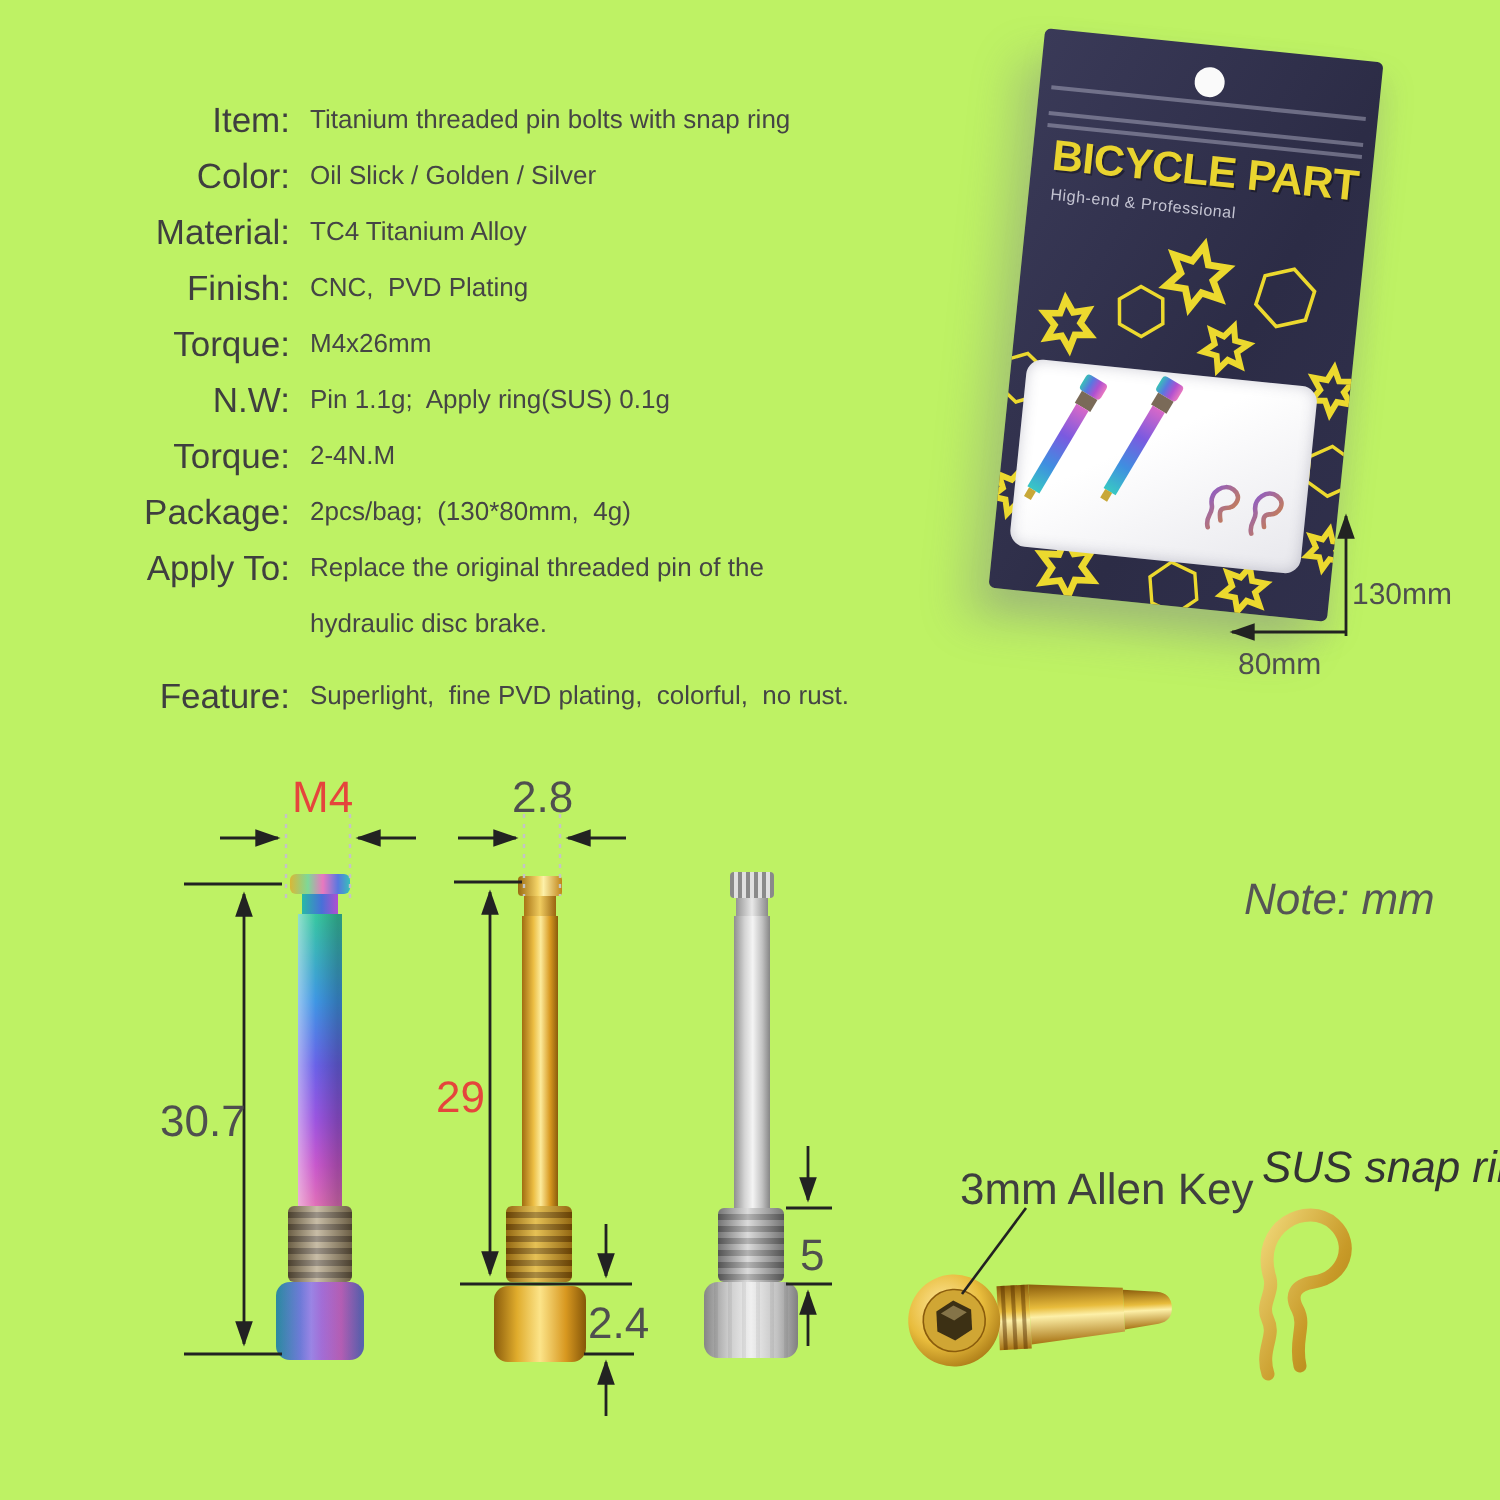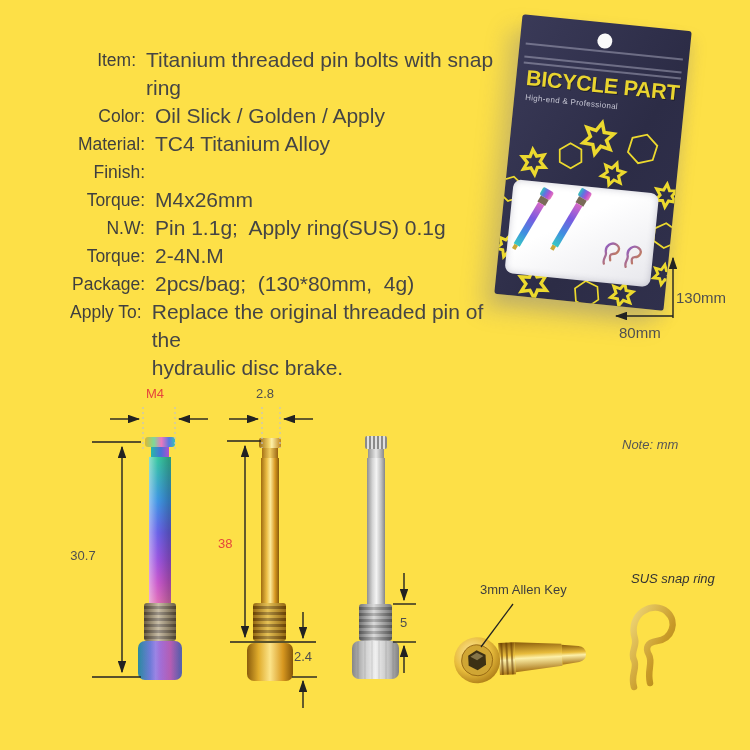--- a/index.html
+++ b/index.html
@@ -1,25 +1,25 @@
 <!DOCTYPE html>
 <html><head>
 <meta charset="utf-8">
 <style>
   html,body{margin:0;padding:0;}
   .canvas{
-    position:relative;width:750px;height:750px;background:#fde047;overflow:hidden;
+    position:relative;width:750px;height:750px;background:#bef264;overflow:hidden;
     font-family:"Liberation Sans", sans-serif;color:#454545;
   }
   
   .spec-table{position:absolute;left:0;top:46px;width:510px;}
   .spec-row{display:flex;}
   .spec-row.gap{margin-top:8px;}
   .spec-label{width:145px;text-align:right;font-size:17.5px;line-height:28px;color:#3f3f3f;white-space:pre;}
-  .spec-value{margin-left:10px;font-size:21px;line-height:28px;color:#454545;white-space:pre-wrap;}
+  .spec-value{margin-left:10px;font-size:13px;line-height:28px;color:#454545;white-space:pre-wrap;}
   
   .bag{position:absolute;left:508px;top:22px;width:170px;height:281px;
     background:linear-gradient(115deg,#3a3a58,#2c2c46 60%,#30304c);
     transform:rotate(5.8deg);border-radius:3px;
     box-shadow:-12px 16px 22px rgba(120,120,140,.32), 4px 8px 14px rgba(120,120,140,.18);}
   .bag .hole{position:absolute;left:77px;top:11px;width:15px;height:15px;border-radius:50%;background:#fafafa;}
   .bag .zipline{position:absolute;left:6px;right:6px;height:1.5px;background:rgba(195,195,215,.42);}
   .brand{position:absolute;left:10px;top:51px;width:155px;font-size:21.5px;font-weight:800;
     letter-spacing:-.3px;color:#e9d42f;text-shadow:1px 1px 0 rgba(0,0,0,.35);white-space:nowrap;}
   .tagline{position:absolute;left:11px;top:78px;font-size:8px;color:#c4c4d2;letter-spacing:.3px;}
@@ -27,21 +27,21 @@
   .window{position:absolute;left:8px;top:165px;width:146px;height:94px;border-radius:8px;
     background:linear-gradient(150deg,#ffffff 40%,#e7e7ec);box-shadow:inset 0 0 7px rgba(60,60,90,.25);}
   .pbolt{position:absolute;width:12px;height:70px;transform:rotate(25deg);transform-origin:50% 0;}
   .pbolt .pcap{position:absolute;left:0;top:0;width:12px;height:9px;border-radius:2px;
     background:linear-gradient(90deg,#38c0b8,#5878e0,#b050d0,#e878c0);}
   .pbolt .pcollar{position:absolute;left:1.5px;top:9px;width:9px;height:7px;background:#7a6a58;}
   .pbolt .pshaft{position:absolute;left:2.5px;top:16px;width:7px;height:48px;
     background:linear-gradient(180deg,#d868c8,#7a5ae0 35%,#3f8ee0 70%,#38c8c4);}
   .pbolt .ptip{position:absolute;left:4px;top:64px;width:4px;height:5px;background:#c8a838;}
   
-  .dim{position:absolute;font-size:13px;color:#4f4f4f;white-space:nowrap;}
+  .dim{position:absolute;font-size:22px;color:#4f4f4f;white-space:nowrap;}
   .dim.red{color:#e5453c;}
   .dim.small{font-size:15px;}
   .dim.italic{font-style:italic;color:#555;}
   .note{position:absolute;left:444px;top:712px;font-size:16.5px;color:#454545;white-space:nowrap;}
   
   .bolt{position:absolute;}
   .bolt div{position:absolute;}
   
   .ob-flange{left:7px;top:0;width:30px;height:10px;border-radius:3px;
     background:linear-gradient(90deg,#d8b838,#7ed898 30%,#e878c0 55%,#5878e0 80%,#38c0b8);}
@@ -88,28 +88,29 @@
 
 <div class="canvas">
 
   <div class="spec-table">
     <div class="spec-row">
         <div class="spec-label">Item:</div>
         <div class="spec-value">Titanium threaded pin bolts with snap ring</div>
       </div>
     <div class="spec-row">
         <div class="spec-label">Color:</div>
-        <div class="spec-value">Oil Slick / Golden / Apply</div>
+        <div class="spec-value">Oil Slick / Golden / Silver</div>
       </div>
     <div class="spec-row">
         <div class="spec-label">Material:</div>
         <div class="spec-value">TC4 Titanium Alloy</div>
       </div>
     <div class="spec-row">
         <div class="spec-label">Finish:</div>
+        <div class="spec-value">CNC,  PVD Plating</div>
       </div>
     <div class="spec-row">
         <div class="spec-label">Torque:</div>
         <div class="spec-value">M4x26mm</div>
       </div>
     <div class="spec-row">
         <div class="spec-label">N.W:</div>
         <div class="spec-value">Pin 1.1g;  Apply ring(SUS) 0.1g</div>
       </div>
     <div class="spec-row">
@@ -117,20 +118,24 @@
         <div class="spec-value">2-4N.M</div>
       </div>
     <div class="spec-row">
         <div class="spec-label">Package:</div>
         <div class="spec-value">2pcs/bag;  (130*80mm,  4g)</div>
       </div>
     <div class="spec-row">
         <div class="spec-label">Apply To:</div>
         <div class="spec-value">Replace the original threaded pin of the
 hydraulic disc brake.</div>
+      </div>
+    <div class="spec-row gap">
+        <div class="spec-label">Feature:</div>
+        <div class="spec-value">Superlight,  fine PVD plating,  colorful,  no rust.</div>
       </div>
   </div>
 
   <div class="bag">
     <svg class="pattern" viewBox="0 0 170 281" width="170" height="281">
       <defs>
         <path id="star6" d="M0,-10 L2.6,-4.5 L8.66,-5 L5.2,0 L8.66,5 L2.6,4.5 L0,10 L-2.6,4.5 L-8.66,5 L-5.2,0 L-8.66,-5 L-2.6,-4.5 Z" fill="none"></path>
         <polygon id="hex6" points="8.66,-5 8.66,5 0,10 -8.66,5 -8.66,-5 0,-10" fill="none"></polygon>
       </defs>
       <g stroke="#ecd92e">
@@ -286,22 +291,22 @@
 
       <line x1="673" y1="318" x2="673" y2="258" marker-end="url(#ah)"></line>
       <line x1="673" y1="316" x2="616" y2="316" marker-end="url(#ah)"></line>
 
       <line x1="513" y1="604" x2="481" y2="647" stroke-width="1.3"></line>
     </g>
   </svg>
 
   <div class="dim red" style="left:146px;top:386px">M4</div>
   <div class="dim" style="left:256px;top:386px">2.8</div>
-  <div class="dim" style="left:64px;top:548px;width:38px;text-align:center">30.7</div>
-  <div class="dim red" style="left:218px;top:536px">38</div>
+  <div class="dim" style="left:80px;top:548px;width:38px;text-align:center">30.7</div>
+  <div class="dim red" style="left:218px;top:536px">29</div>
   <div class="dim" style="left:294px;top:649px">2.4</div>
   <div class="dim" style="left:400px;top:615px">5</div>
   <div class="dim small" style="left:676px;top:289px">130mm</div>
   <div class="dim small" style="left:619px;top:324px">80mm</div>
   <div class="dim italic" style="left:622px;top:437px">Note: mm</div>
   <div class="dim" style="left:480px;top:582px;color:#3f3f3f">3mm Allen Key</div>
   <div class="dim italic" style="left:631px;top:571px;color:#333">SUS snap ring</div>
 
 </div>
 

